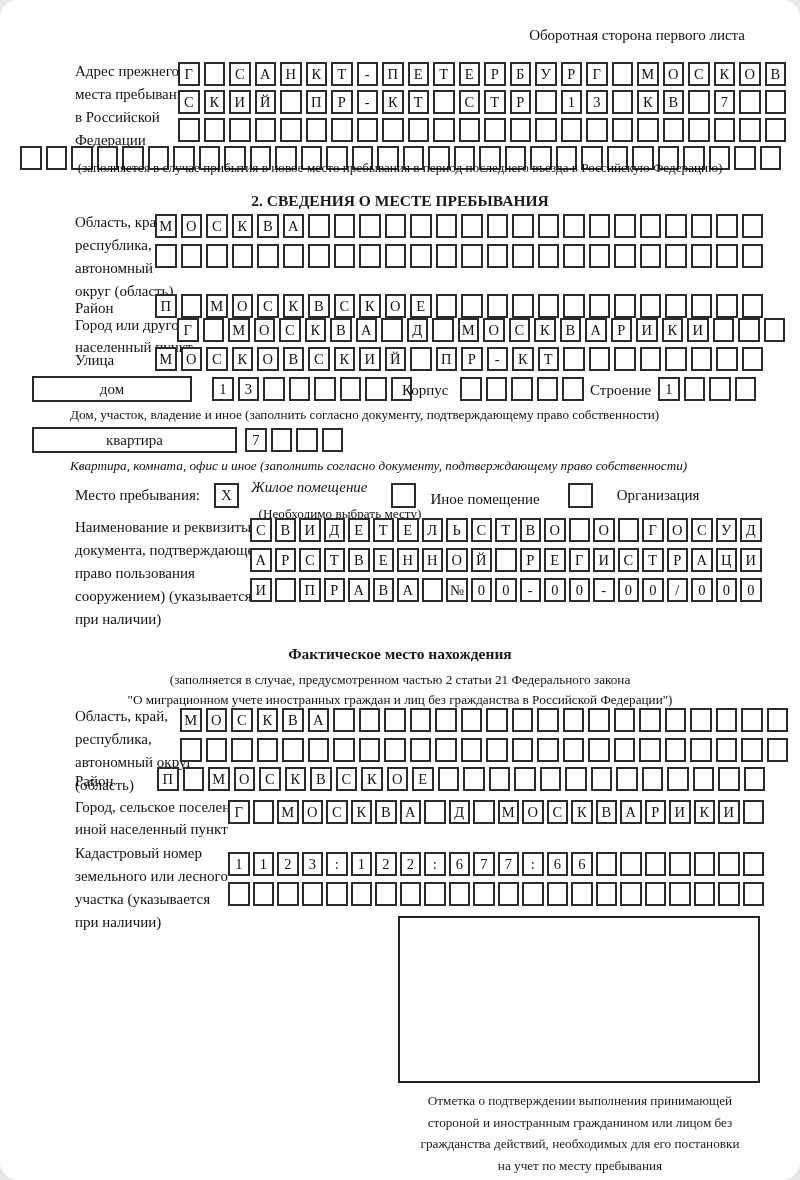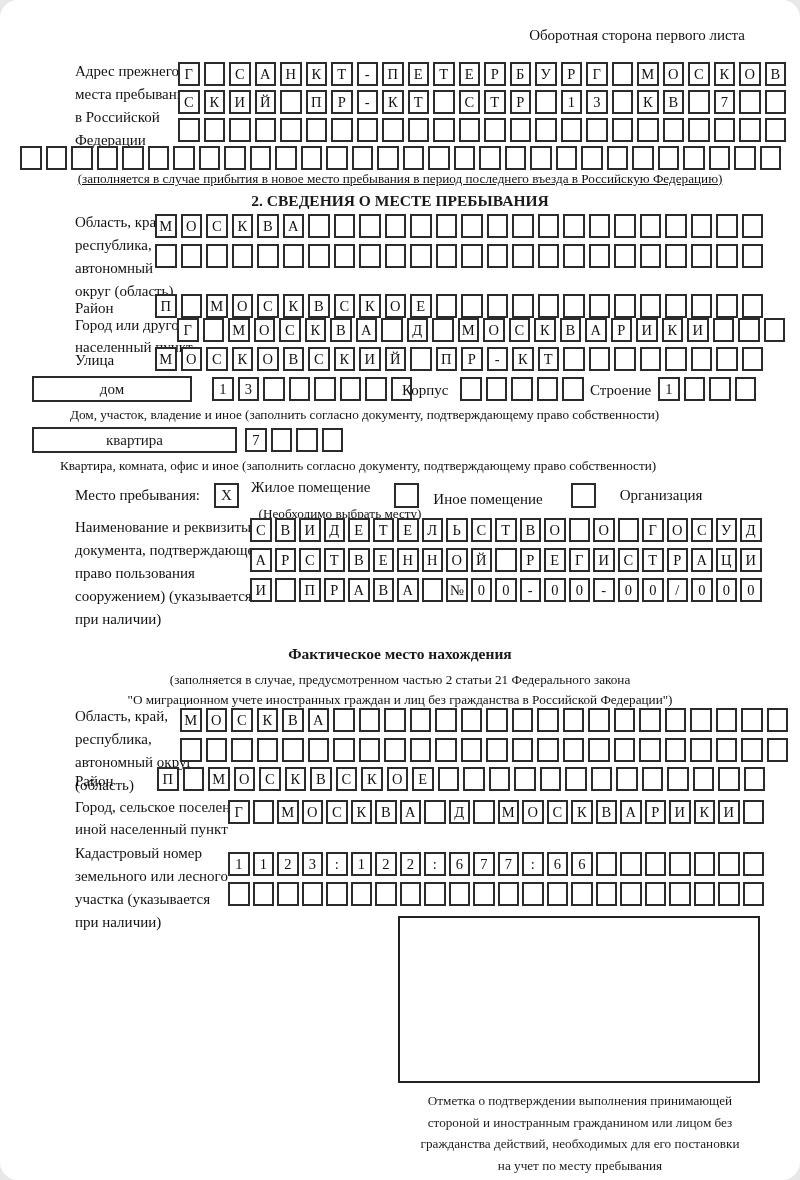--- a/index.html
+++ b/index.html
@@ -154,21 +154,21 @@
       <span class="cell"></span>
       <span class="cell"></span>
       <span class="cell"></span>
       <span class="cell"></span>
       <span class="cell"></span>
       <span class="cell"></span>
       <span class="cell"></span>
       <span class="cell"></span>
       <span class="cell"></span>
     </div>
-  <div class="abs note center" style="top:171px;text-decoration:underline;">(заполняется в случае прибытия в новое место пребывания в период последнего въезда в Российскую Федерацию)</div>
+  <div class="abs note center" style="top:160px;">(заполняется в случае прибытия в новое место пребывания в период последнего въезда в Российскую Федерацию)</div>
 
   <div class="abs heading center" style="top:192px;">2. СВЕДЕНИЯ О МЕСТЕ ПРЕБЫВАНИЯ</div>
 
   <div class="abs lbl" style="left:75px; top:211px; width:160px;">
       <div>Область, край,</div>
       <div>республика,</div>
       <div>автономный</div>
       <div>округ (область)</div>
     </div>
   <div class="abs cellrow" style="left:155px; top:214px;">
@@ -339,26 +339,26 @@
     </div>
   <div class="abs note" style="left:70px; top:407px;">Дом, участок, владение и иное (заполнить согласно документу, подтверждающему право собственности)</div>
 
   <div class="abs labelbox" style="left:32px; top:427px; width:205px;">квартира</div>
   <div class="abs cellrow" style="left:245px; top:428px;">
       <span class="cell">7</span>
       <span class="cell"></span>
       <span class="cell"></span>
       <span class="cell"></span>
     </div>
-  <div class="abs note" style="left:60px; top:458px;">Квартира, комната, офис и иное (заполнить согласно документу, подтверждающему право собственности)</div>
+  <div class="abs note" style="left:70px; top:458px;font-style:italic;">Квартира, комната, офис и иное (заполнить согласно документу, подтверждающему право собственности)</div>
 
   <div class="abs stayrow" style="left:75px; top:476px; gap:0;">
     <span class="lbl" style="margin-right:14px;">Место пребывания:</span>
     <span class="chk">X</span>
-    <span class="lbl" style="margin:0 24px 16px 12px;">Жилое помещение</span>
+    <span class="lbl" style="margin:0 24px 16px 12px;font-style:italic;">Жилое помещение</span>
     <span class="chk"></span>
     <span class="lbl" style="margin:8px 28px 0 14px;">Иное помещение</span>
     <span class="chk"></span>
     <span class="lbl" style="margin-left:24px;">Организация</span>
   </div>
   <div class="abs note" style="left:200px; top:506px; width:280px; text-align:center;">(Необходимо выбрать месту)</div>
 
   <div class="abs lbl" style="left:75px; top:516px; width:200px;">
       <div>Наименование и реквизиты</div>
       <div>документа, подтверждающего</div>

